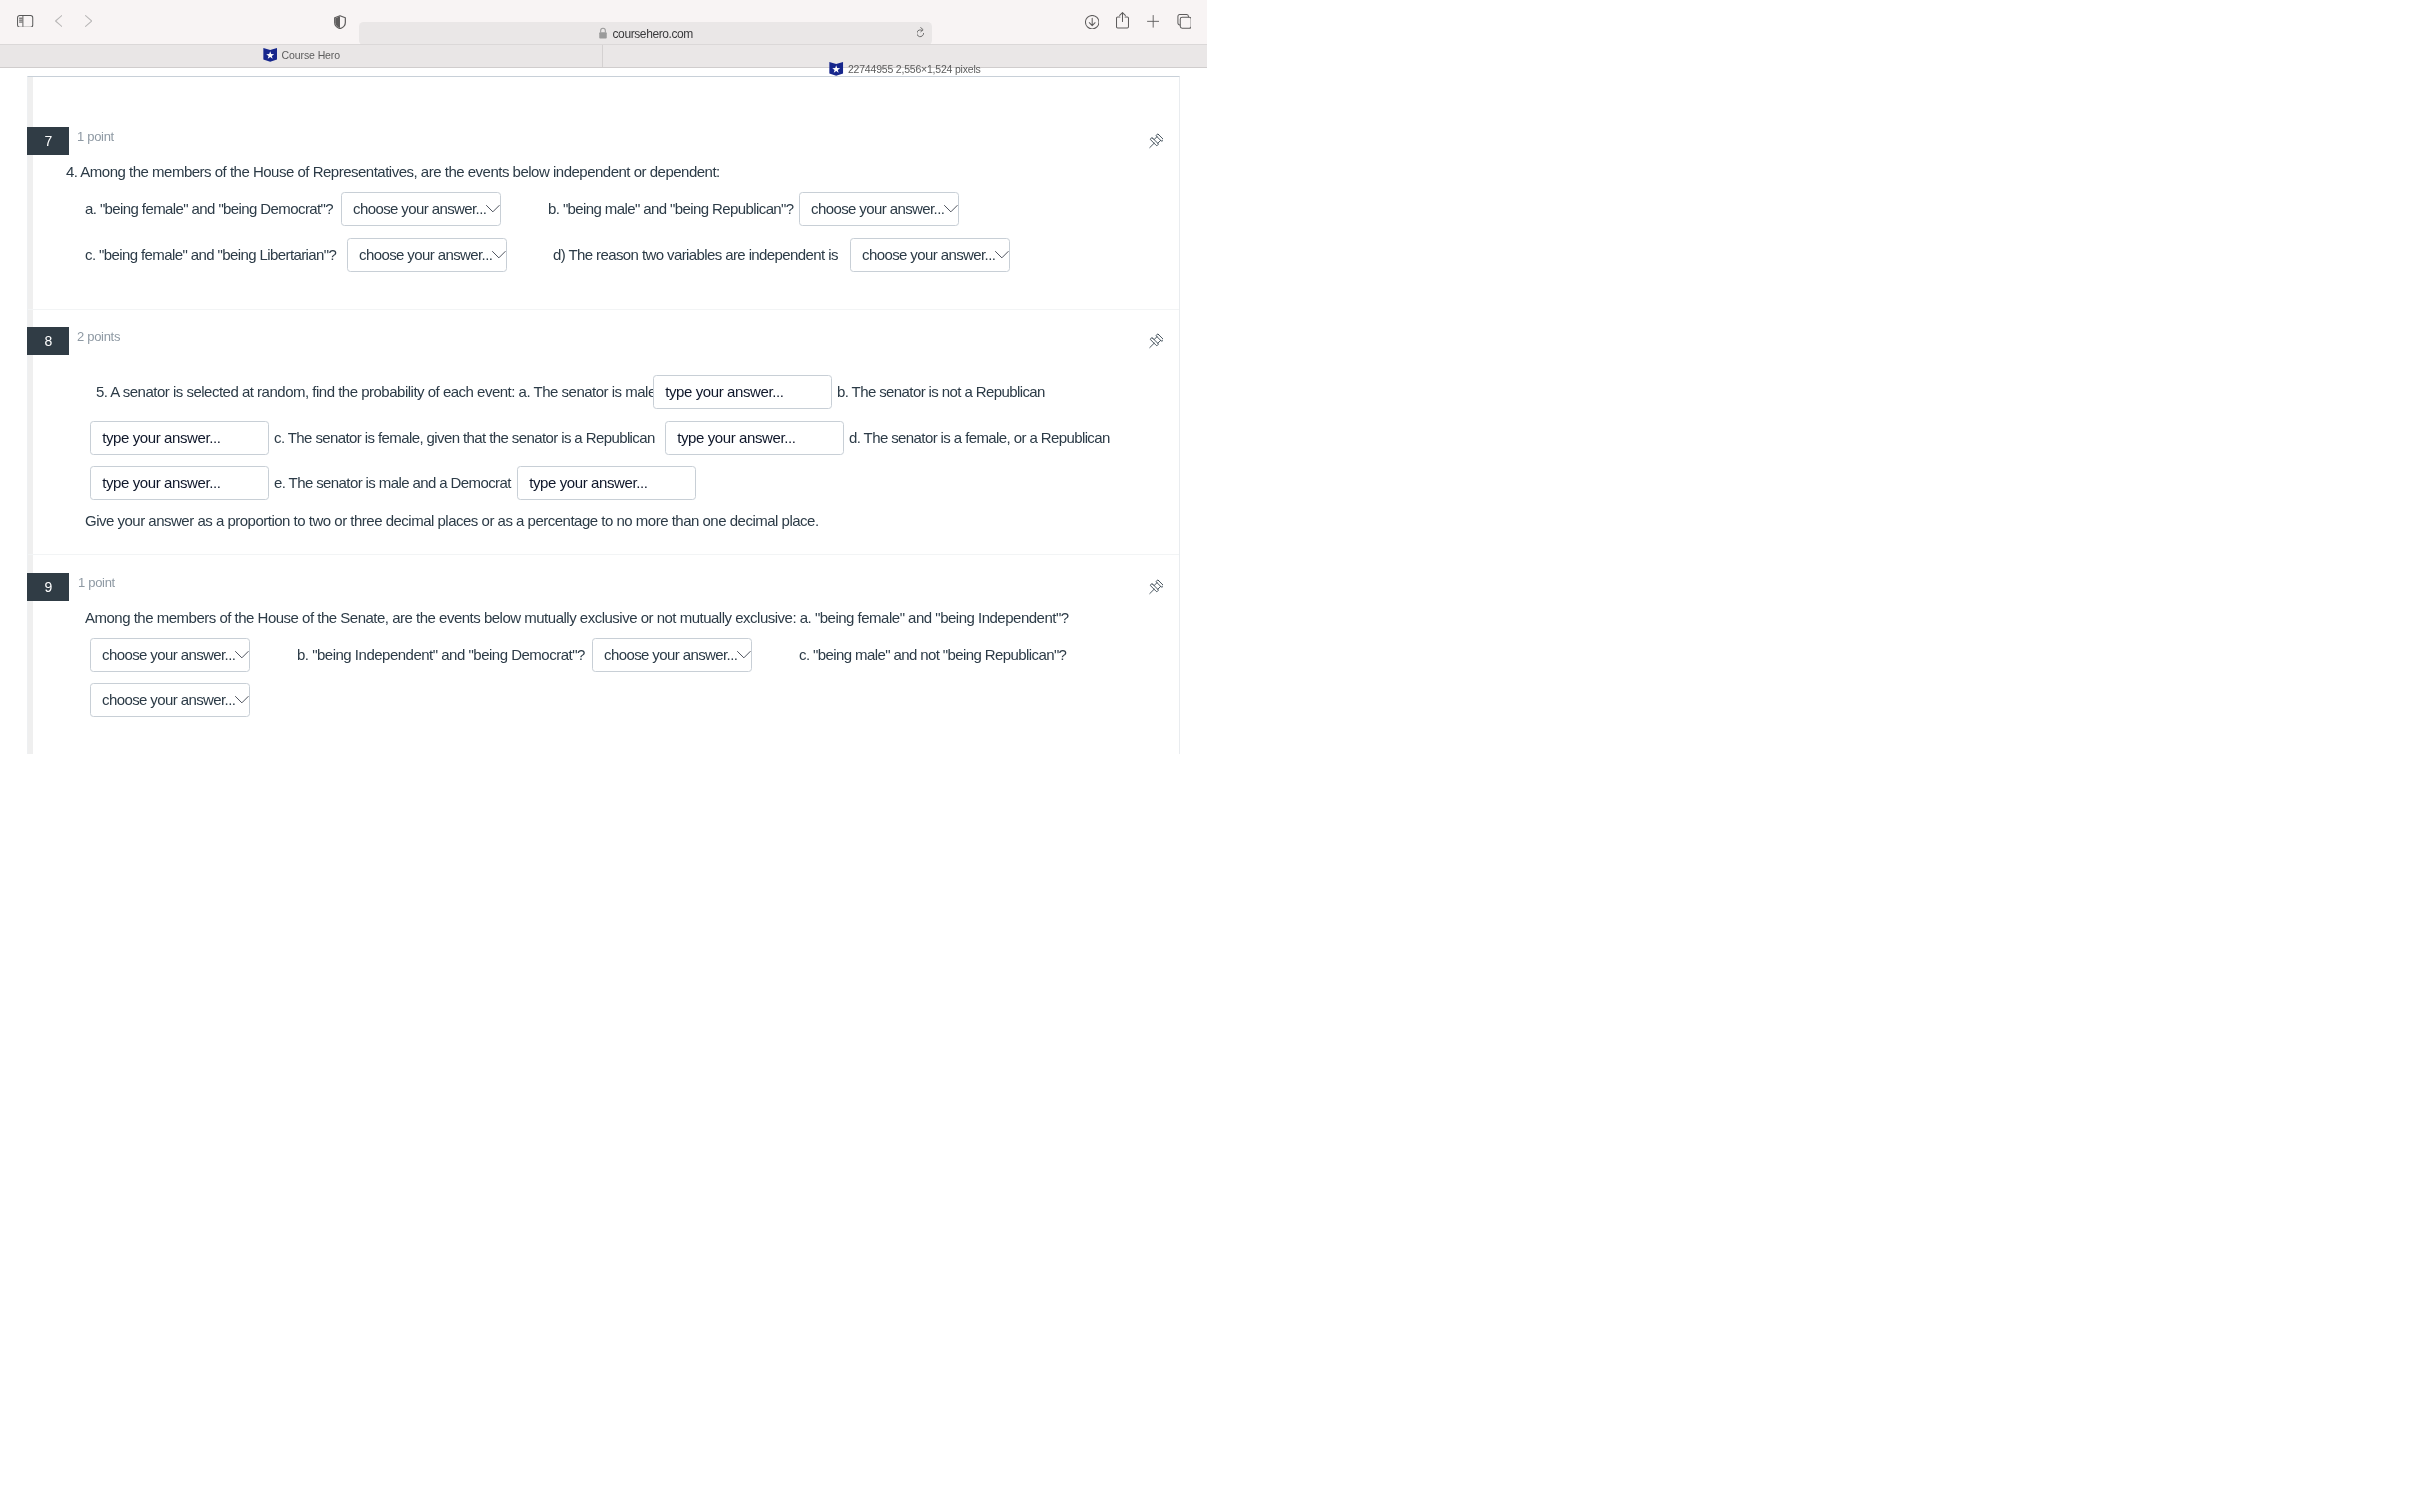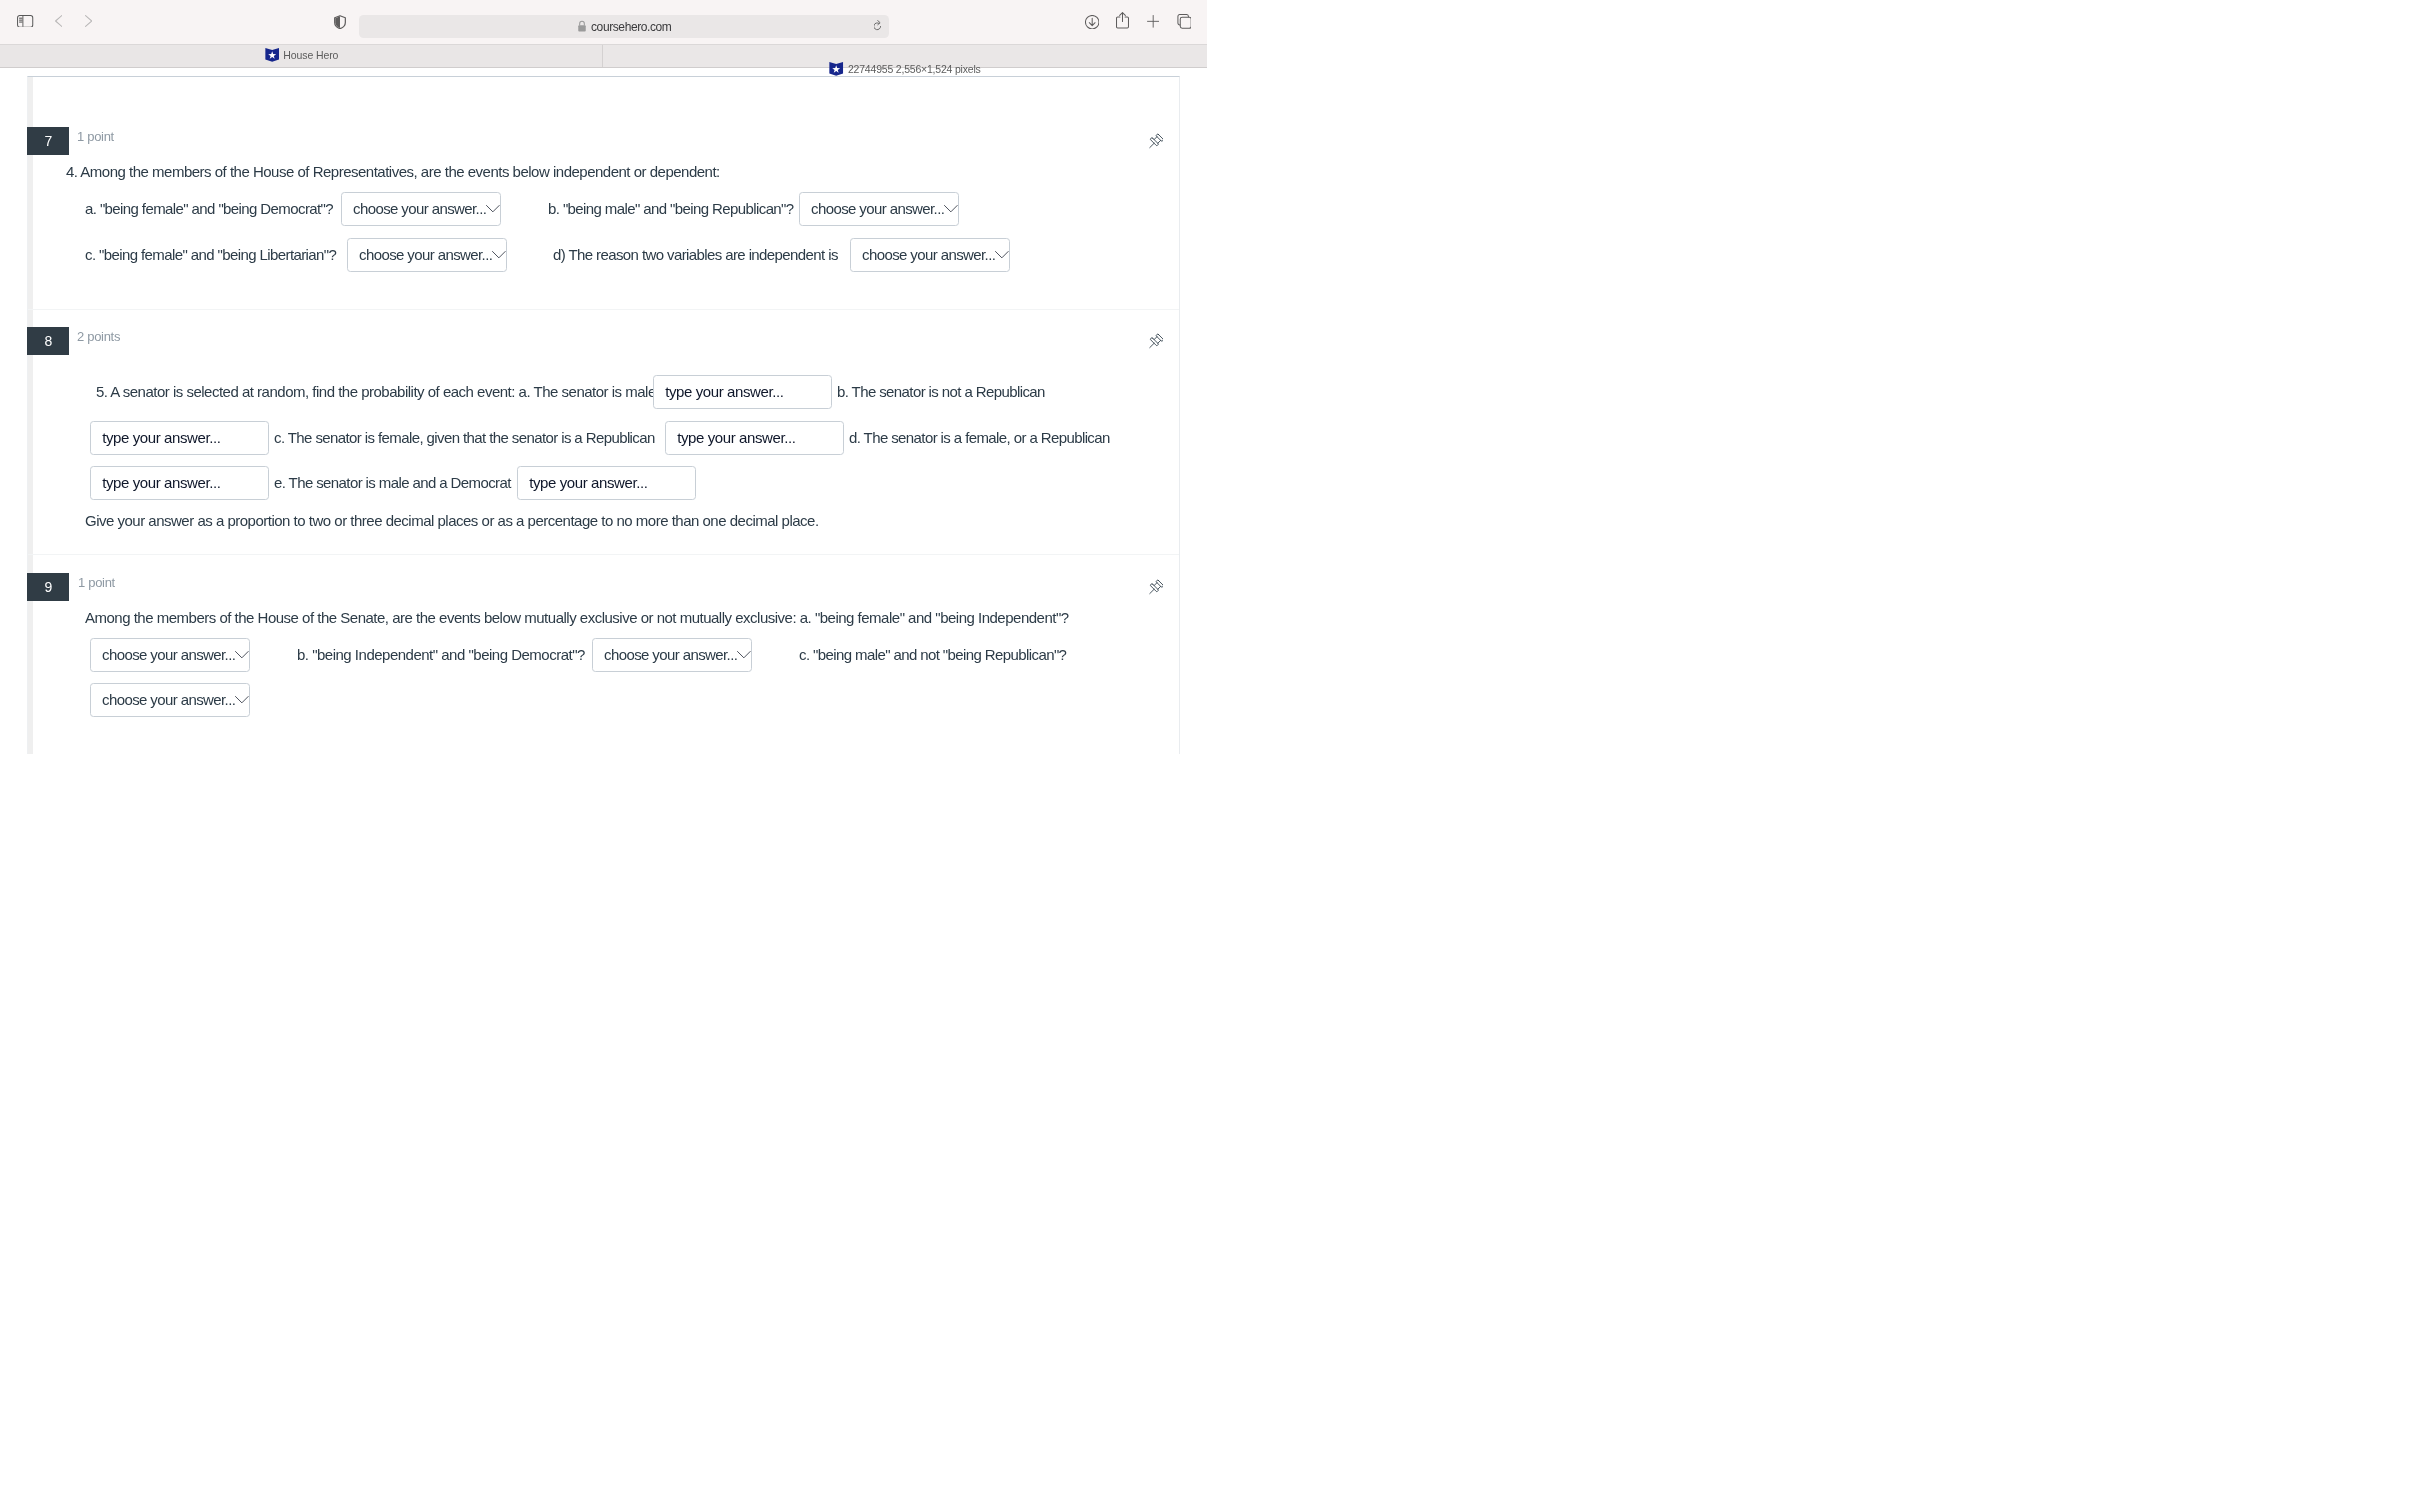--- a/index.html
+++ b/index.html
@@ -17,22 +17,22 @@
     background: #F8F4F4;
     position: relative;
   }
   .tbicon { position: absolute; display: block; }
   .ico-sidebar { left: 17.3px; top: 14.7px; }
   .ico-back    { left: 55px; top: 15px; }
   .ico-fwd     { left: 85px; top: 15px; }
   .ico-shield  { left: 334px; top: 14.7px; }
 
   .urlbar {
-    position: absolute; left: 359px; top: 15px;
-    width: 530px; height: 23px;
+    position: absolute; left: 359px; top: 22px;
+    width: 573px; height: 23px;
     background: #EAE7E7; border-radius: 4.6px;
   }
   .urlinner {
     position: absolute; left: 0; right: 0; top: 0; bottom: 0;
     display: flex; align-items: center; justify-content: center;
   }
   .urlinner .lockico { margin-right: 4.5px; display: block; }
   .urltext { font-size: 12px; color: #3A3A3C; letter-spacing: -0.4px; }
   .ico-reload { position: absolute; right: 8px; top: 5.2px; }
 
@@ -180,21 +180,21 @@
     </svg>
   </div>
 </div>
 
 <div class="tabbar">
   <div class="tab tab1">
     <svg class="fav" viewBox="0 0 32 32">
       <path d="M0 0 L16 4.85 L32 0 V26.75 L16 32 L0 26.75 Z" fill="#16268C"></path>
       <path d="M16.00 7.70 L18.29 14.28 L25.25 14.42 L19.70 18.63 L21.72 25.30 L16.00 21.32 L10.28 25.30 L12.30 18.63 L6.75 14.42 L13.71 14.28 Z" fill="#fff"></path>
     </svg>
-    <span>House Hero</span>
+    <span>Course Hero</span>
   </div>
   <div class="tab tab2">
     <svg class="fav" viewBox="0 0 32 32">
       <path d="M0 0 L16 4.85 L32 0 V26.75 L16 32 L0 26.75 Z" fill="#16268C"></path>
       <path d="M16.00 7.70 L18.29 14.28 L25.25 14.42 L19.70 18.63 L21.72 25.30 L16.00 21.32 L10.28 25.30 L12.30 18.63 L6.75 14.42 L13.71 14.28 Z" fill="#fff"></path>
     </svg>
     <span>22744955 2,556×1,524 pixels</span>
   </div>
 </div>
 

